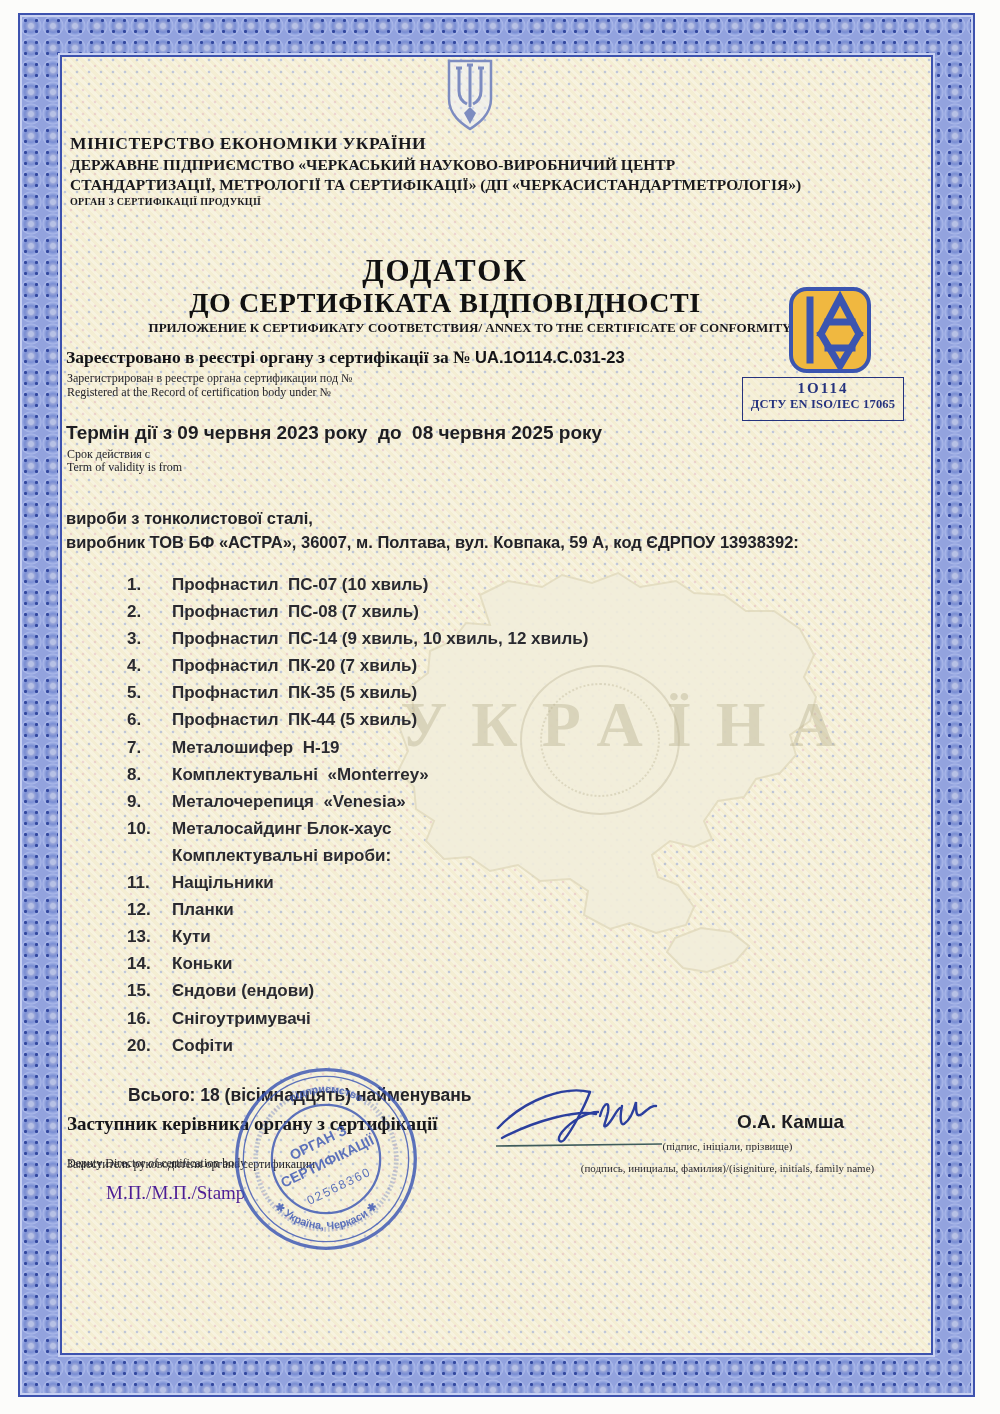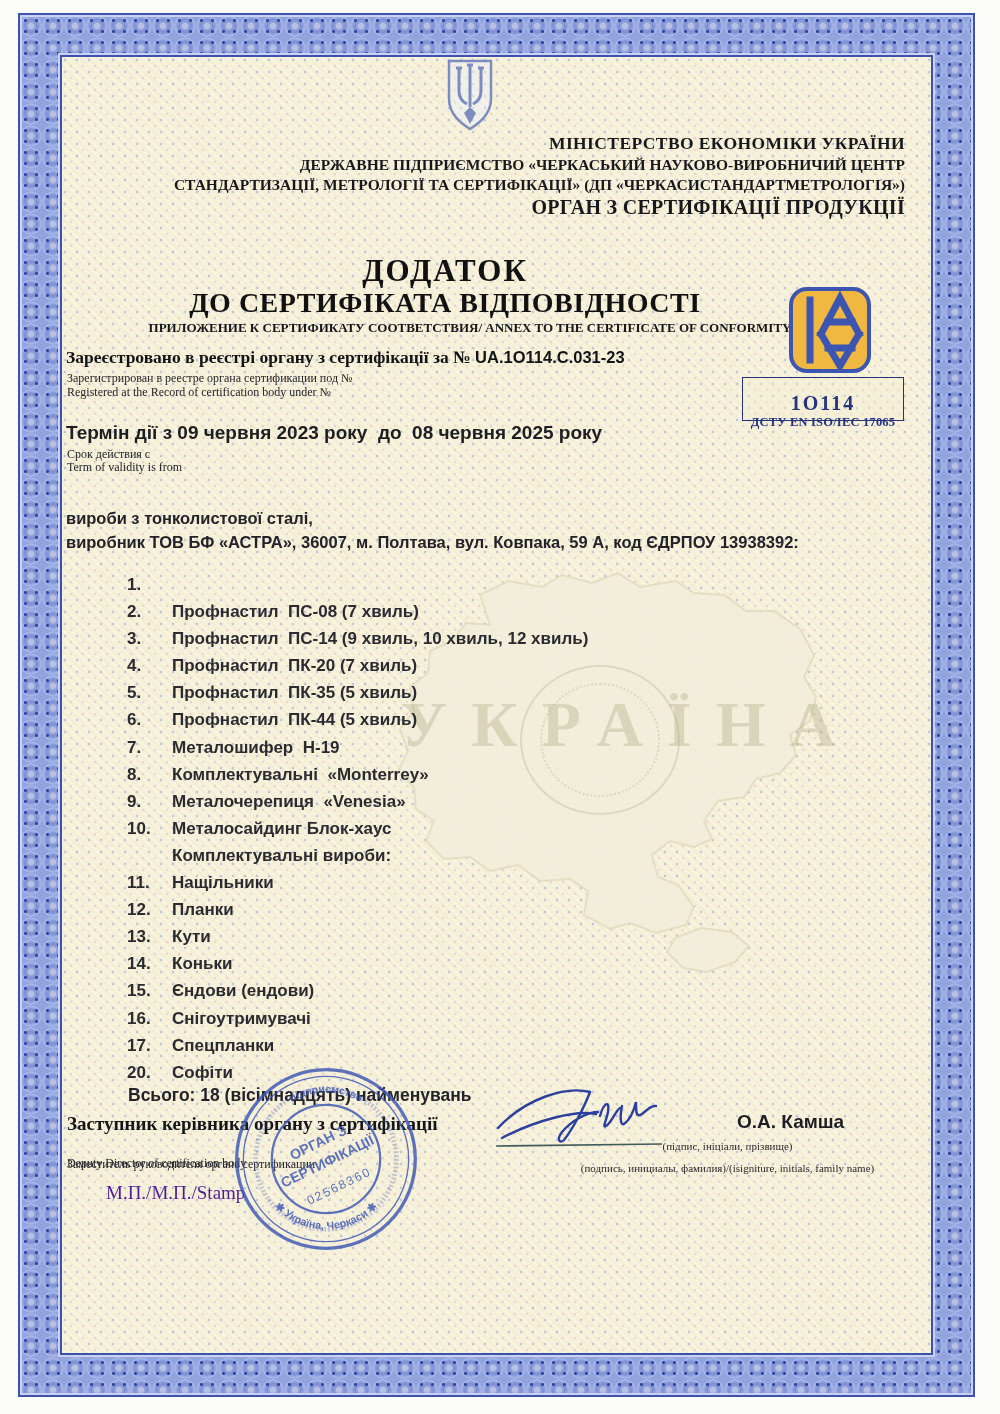--- a/index.html
+++ b/index.html
@@ -47,43 +47,43 @@
     position:absolute; left:390px; top:688px; width:480px; z-index:1;
     font-family:"Liberation Serif", serif; font-weight:bold; font-size:64px;
     letter-spacing:24px; color:rgba(183,177,142,.42); text-align:center;
     white-space:nowrap;
   }
 
   .content { position:absolute; inset:0; z-index:3; }
 
   
   .emblem { position:absolute; left:444px; top:58px; }
-  .hdr { position:absolute; left:70px; right:95px; text-align:right;
+  .hdr { position:absolute; left:70px; right:95px; text-align:left;
          font-weight:bold; color:#18181c; }
   .hdr.l1 { top:133px; font-size:17.5px; letter-spacing:.4px; }
   .hdr.l2 { top:156px; font-size:15.5px; }
   .hdr.l3 { top:176px; font-size:15.5px; }
-  .hdr.l4 { top:196px; font-size:20px; letter-spacing:.3px; }
+  .hdr.l4 { top:196px; font-size:10px; letter-spacing:.3px; }
 
   
   .title1 { position:absolute; left:70px; right:180px; top:253px; text-align:center;
             font-size:31px; font-weight:bold; letter-spacing:2px; color:#111; }
   .title2 { position:absolute; left:70px; right:180px; top:287px; text-align:center;
             font-size:28px; font-weight:bold; letter-spacing:.5px; color:#111; }
   .subtitle { position:absolute; left:110px; top:320px; width:720px; text-align:center;
             font-size:13px; font-weight:bold; color:#15151a; }
 
   
   .naau-logo { position:absolute; left:788px; top:286px; }
   .std-box {
     position:absolute; left:742px; top:377px; width:162px; height:44px;
     border:1.5px solid #25337e; text-align:center; color:#25337e;
     background:rgba(244,238,211,.35);
   }
-  .std-box .num { font-size:20px; font-weight:bold; letter-spacing:2px; margin-top:14px; }
+  .std-box .num { font-size:15px; font-weight:bold; letter-spacing:2px; margin-top:2px; }
   .std-box .std { font-size:12.5px; font-weight:bold; letter-spacing:.2px; }
 
   
   .reg-main { position:absolute; left:66px; top:347px; font-size:17.5px; font-weight:bold; color:#131316; }
   .reg-main .reg-num { font-family:"Liberation Sans", sans-serif; font-size:16.5px; }
   .sm { position:absolute; left:67px; font-size:12px; color:#24242a; }
   .reg-ru { top:371px; } .reg-en { top:385px; }
   .term-main { position:absolute; left:66px; top:422px; font-family:"Liberation Sans", sans-serif;
                font-size:19px; font-weight:bold; color:#1d1d22; white-space:pre; }
   .term-ru { top:447px; } .term-en { top:460px; }
@@ -180,20 +180,21 @@
     <div class="term-main">Термін дії з 09 червня 2023 року  до  08 червня 2025 року</div>
     <div class="sm term-ru">Срок действия с</div>
     <div class="sm term-en">Term of validity is from</div>
 
     <div class="scope s1">вироби з тонколистової сталі,</div>
     <div class="scope s2">виробник ТОВ БФ «АСТРА», 36007, м. Полтава, вул. Ковпака, 59 А, код ЄДРПОУ 13938392:</div>
 
     <div class="prod-list">
         <div class="prod-row">
           <span class="prod-num">1.</span>
+          <span class="prod-text">Профнастил  ПС-07 (10 хвиль)</span>
         </div>
         <div class="prod-row">
           <span class="prod-num">2.</span>
           <span class="prod-text">Профнастил  ПС-08 (7 хвиль)</span>
         </div>
         <div class="prod-row">
           <span class="prod-num">3.</span>
           <span class="prod-text">Профнастил  ПС-14 (9 хвиль, 10 хвиль, 12 хвиль)</span>
         </div>
         <div class="prod-row">
@@ -244,24 +245,20 @@
           <span class="prod-num">14.</span>
           <span class="prod-text">Коньки</span>
         </div>
         <div class="prod-row">
           <span class="prod-num">15.</span>
           <span class="prod-text">Єндови (ендови)</span>
         </div>
         <div class="prod-row">
           <span class="prod-num">16.</span>
           <span class="prod-text">Снігоутримувачі</span>
-        </div>
-        <div class="prod-row">
-          <span class="prod-num">17.</span>
-          <span class="prod-text">Спецпланки</span>
         </div>
         <div class="prod-row">
           <span class="prod-num">20.</span>
           <span class="prod-text">Софіти</span>
         </div>
       </div>
 
     <div class="total">Всього: 18 (вісімнадцять) найменувань</div>
 
     <div class="pos-uk">Заступник керівника органу з сертифікації</div>

